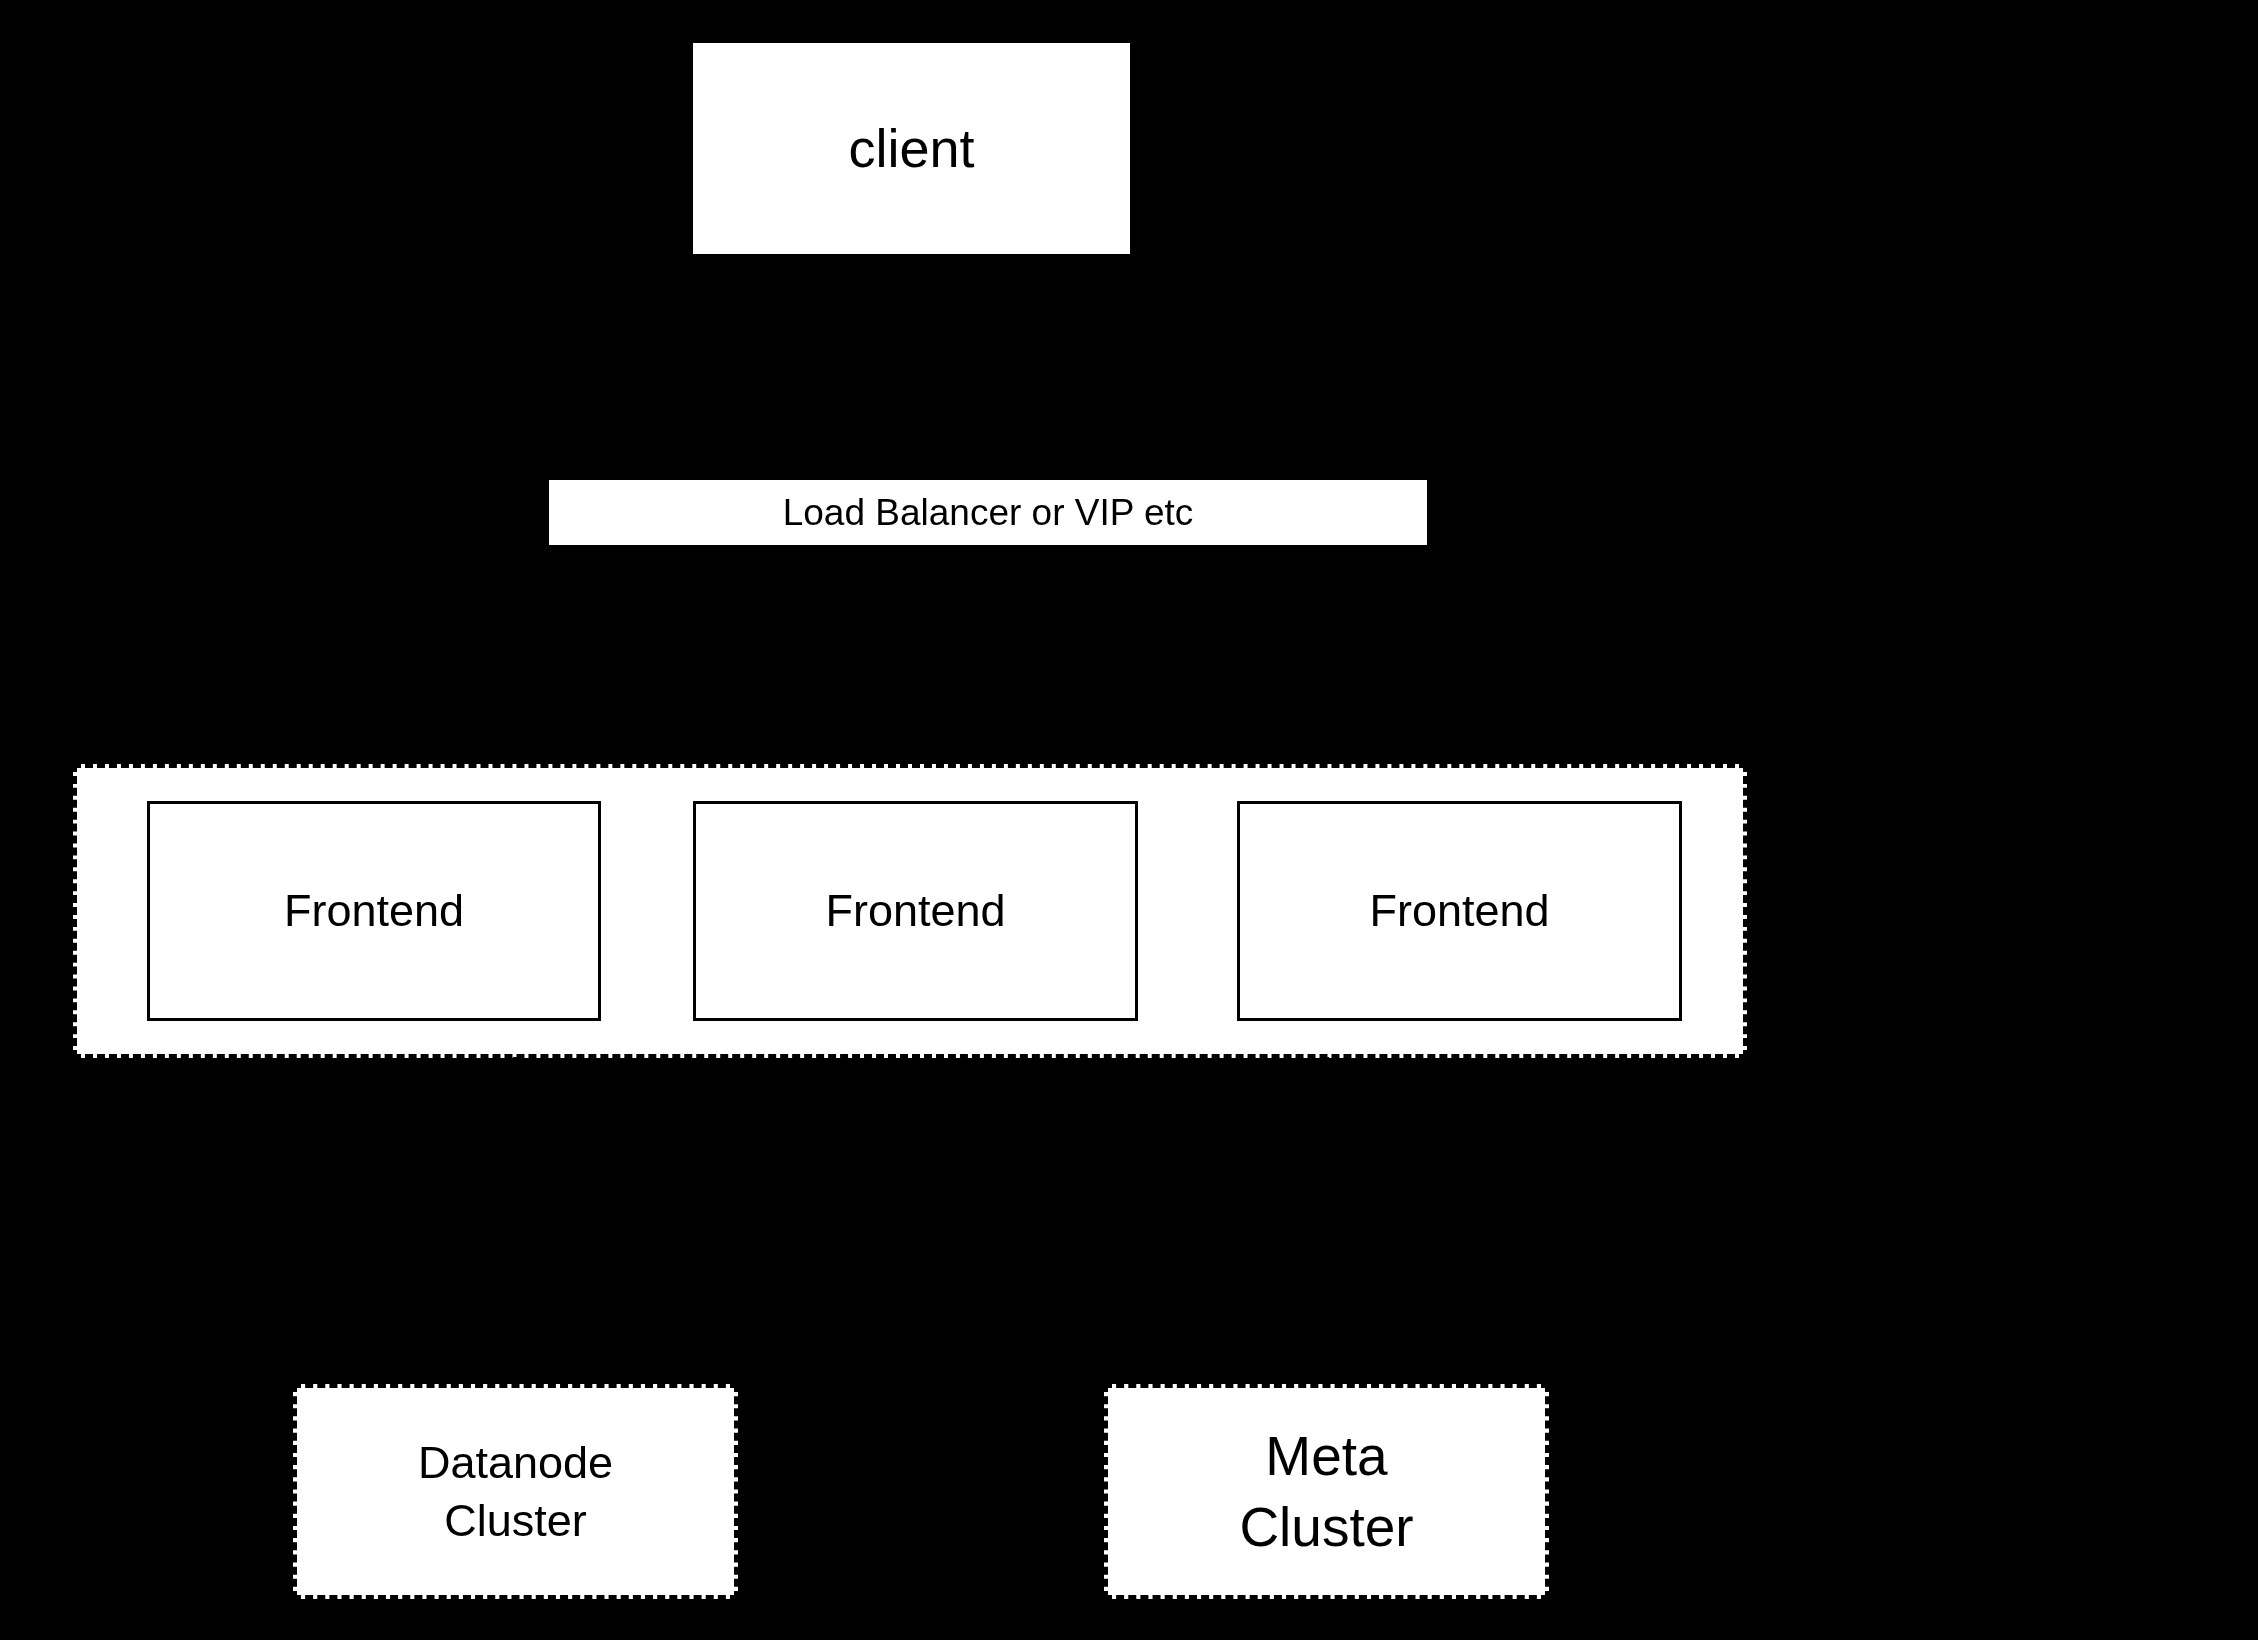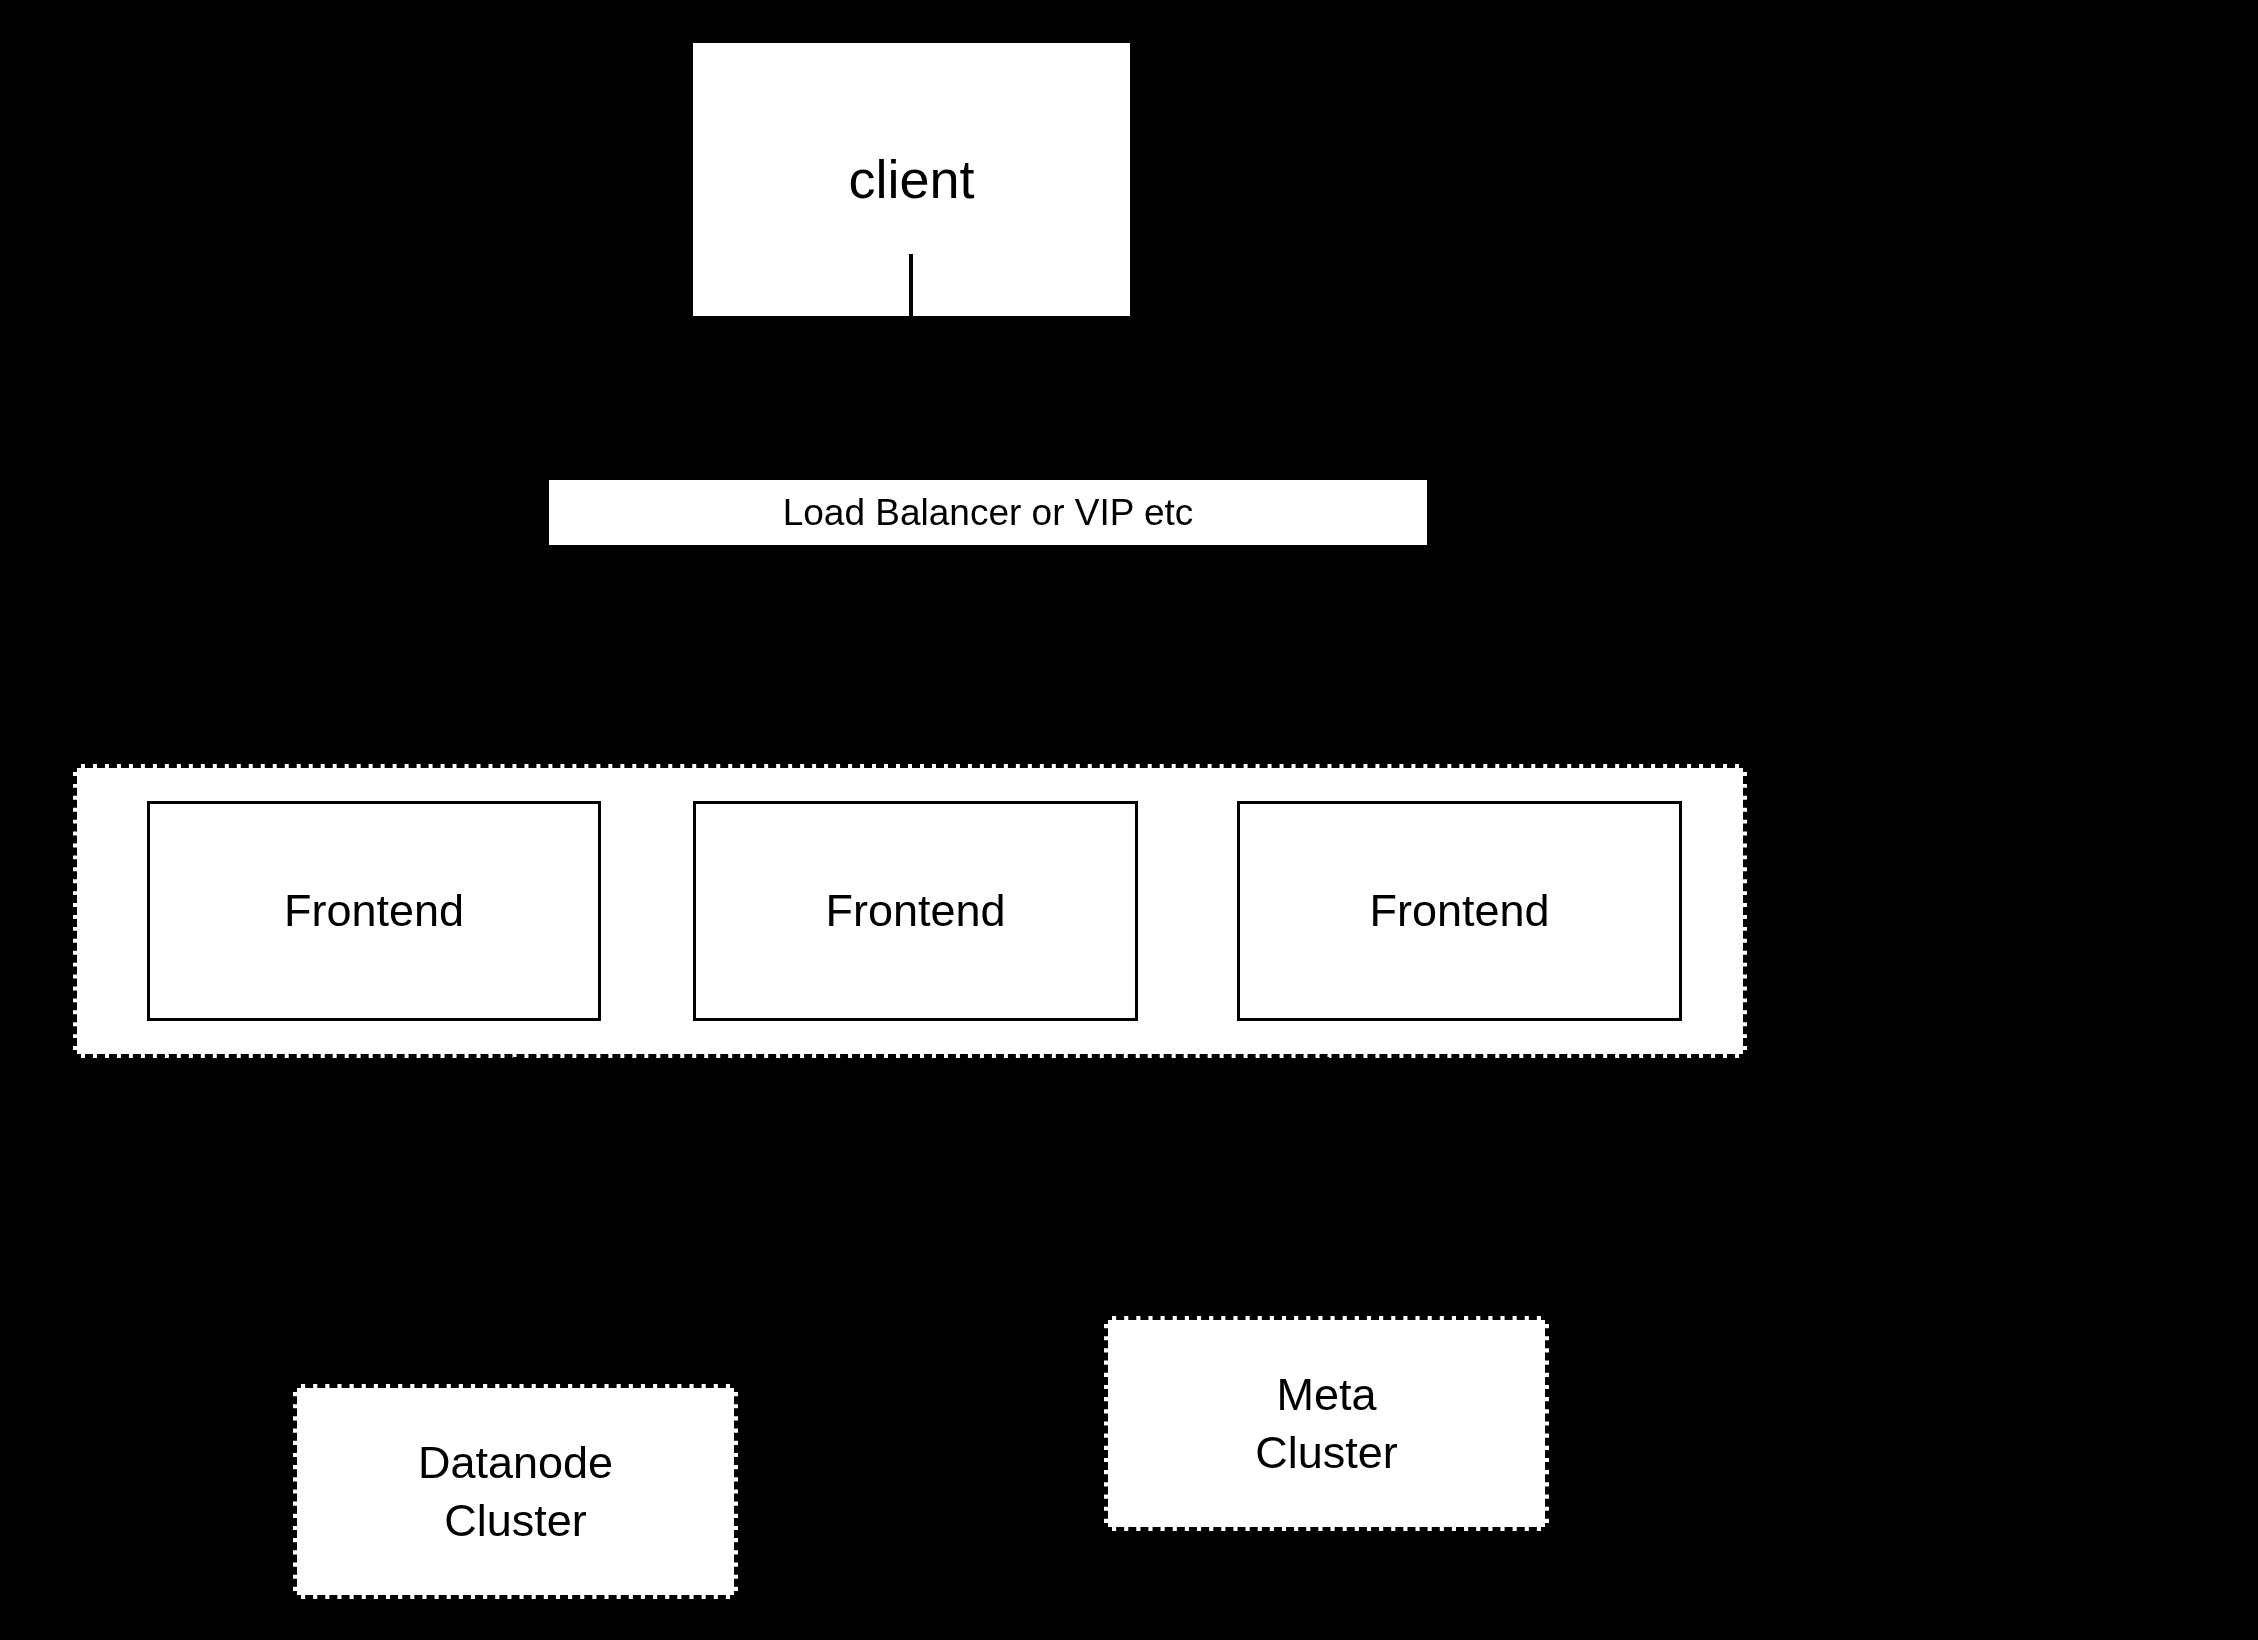--- a/index.html
+++ b/index.html
@@ -50,21 +50,21 @@
   .node--dashed {
     border: 4.5px dashed #000000;
     justify-content: center;
   }
 
   
   #node-client {
     left: 693px;
     top: 43px;
     width: 437px;
-    height: 273px;
+    height: 211px;
     font-size: 54px;
   }
 
   #node-load-balancer {
     left: 549px;
     top: 480px;
     width: 878px;
     height: 65px;
     font-size: 37px;
   }
@@ -103,24 +103,24 @@
   #node-datanode-cluster {
     left: 293px;
     top: 1384px;
     width: 445px;
     height: 215px;
     font-size: 45px;
   }
 
   #node-meta-cluster {
     left: 1104px;
-    top: 1316px;
+    top: 1384px;
     width: 445px;
     height: 215px;
-    font-size: 45px;
+    font-size: 55px;
   }
 
   
   .edge {
     position: absolute;
     background: #000000;
     pointer-events: none;
   }
 </style>
 </head>

